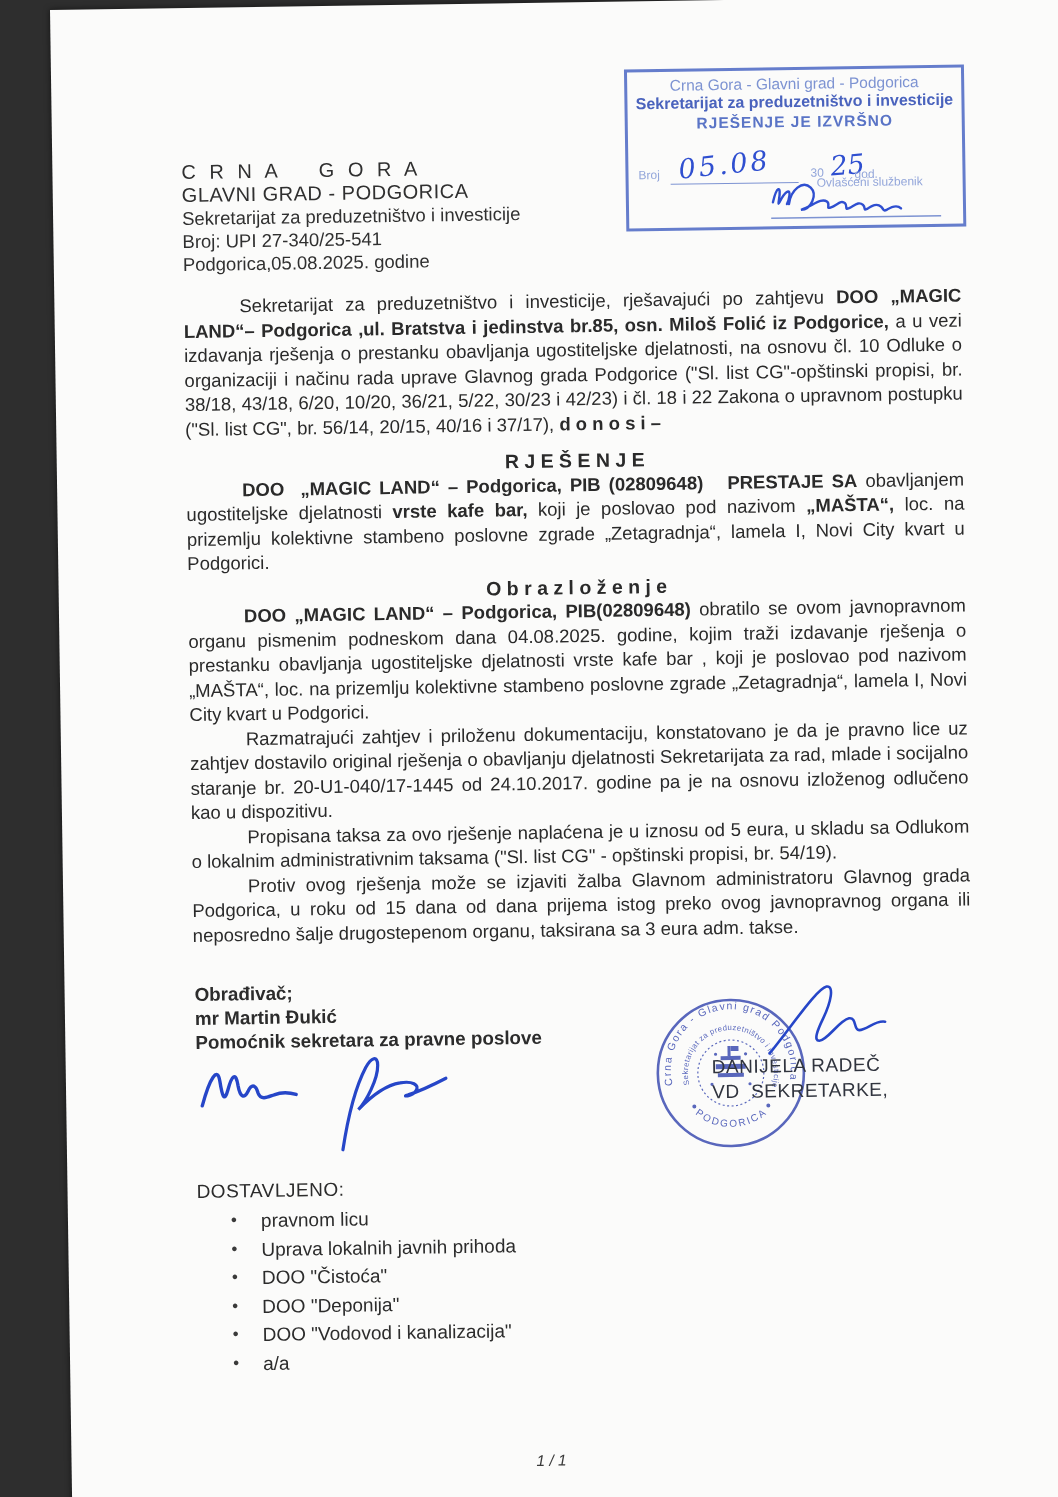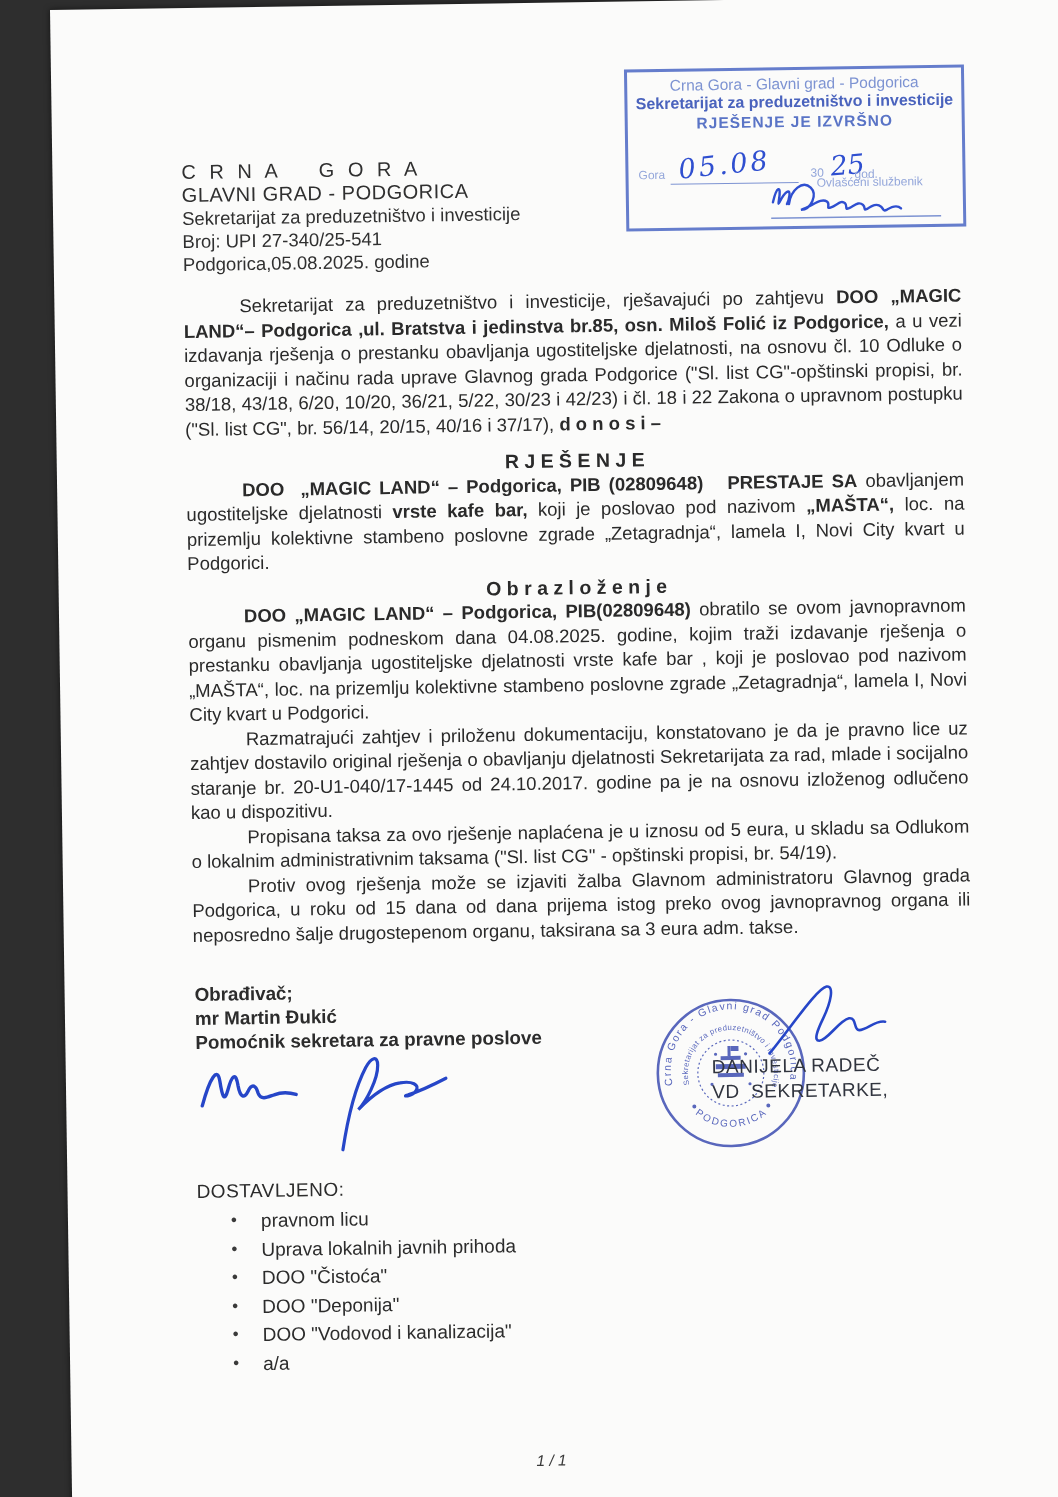--- a/index.html
+++ b/index.html
@@ -82,21 +82,21 @@
     <div>Sekretarijat za preduzetništvo i investicije</div>
     <div>Broj: UPI 27-340/25-541</div>
     <div>Podgorica,05.08.2025. godine</div>
   </div>
 
   <div class="exec-stamp">
     <div class="st-line1">Crna Gora - Glavni grad - Podgorica</div>
     <div class="st-line2">Sekretarijat za preduzetništvo i investicije</div>
     <div class="st-line3">RJEŠENJE JE IZVRŠNO</div>
     <div class="st-date-row">
-      <span class="st-date-label">Gora</span>
+      <span class="st-date-label">Broj</span>
       <span class="st-date-line"></span>
       <span class="st-date-hand">05.08</span>
       <span class="st-year-pre">30</span>
       <span class="st-year-hand">25</span>
       <span class="st-year-suf">god.</span>
     </div>
     <div class="st-official">Ovlašćeni službenik</div>
     <svg class="st-sig-svg" width="190" height="56" viewBox="0 0 190 56">
       <path d="M14,34 c4,-16 9,-18 6,-2 c-2,10 2,-4 8,-8 c5,-3 2,8 0,12" fill="none" stroke="#2f4fd0" stroke-width="2.4" stroke-linecap="round"></path>
       <path d="M30,36 c2,-14 14,-24 22,-16 c7,7 0,22 -10,22 c12,-4 20,-12 26,-8 c4,3 -2,8 4,6 c6,-2 10,-8 14,-4 c3,3 -1,7 4,5 c6,-3 10,-7 14,-3 c3,3 0,6 4,4 c5,-3 10,-6 14,-2 c3,3 2,5 6,3 c5,-3 10,-5 14,-1" fill="none" stroke="#2f4fd0" stroke-width="2.4" stroke-linecap="round"></path>

